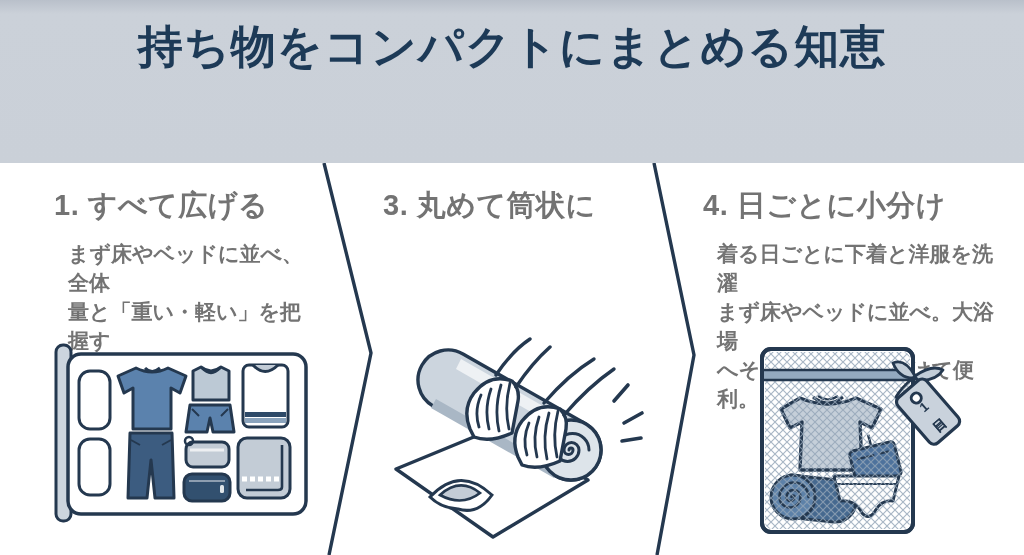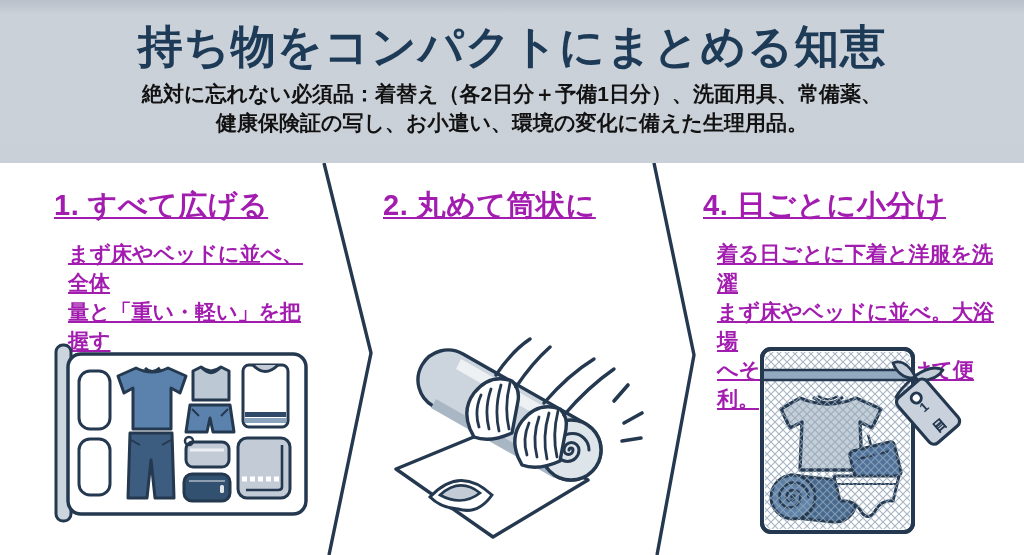--- a/index.html
+++ b/index.html
@@ -20,58 +20,56 @@
     color:#1d3a57;letter-spacing:1px;
   }
   .hdr .sub{
     margin:7px auto 0;width:780px;
     font-size:21px;line-height:1.42;font-weight:700;color:#121212;
     white-space:pre-line;
   }
   
   .steps{position:absolute;left:0;top:163px;width:1024px;height:392px;background:#fff;}
   .dividers{position:absolute;left:0;top:0;width:1024px;height:392px;}
-  .panel{position:absolute;color:#a21caf;text-decoration:underline;}
+  .panel{position:absolute;color:#737373;}
   .panel h2{margin:0 0 7px 0;font-size:29px;font-weight:800;letter-spacing:.5px;}
   .panel p{margin:14px;font-size:21px;font-weight:700;line-height:1.38;white-space:pre-line;}
   .p1{left:54px;top:23px;width:278px;}
   .p2{left:383px;top:23px;width:278px;}
   .p3{left:703px;top:23px;width:308px;}
   .illo{position:absolute;}
   .illo1{left:50px;top:175px;}
   .illo2{left:378px;top:174px;}
   .illo3{left:715px;top:167px;}
 </style>
 </head>
 <body>
 
 <div class="stage">
 
   <header class="hdr">
     <h1>持ち物をコンパクトにまとめる知恵</h1>
-    <p class="sub">絶対に忘れない必須品：着替え（各2日分＋予備1日分）、洗面用具、常備薬、
-健康保険証の写し、お小遣い、環境の変化に備えた生理用品。</p>
   </header>
 
   <main class="steps">
 
     <svg class="dividers" viewBox="0 0 1024 392" fill="none">
       <path d="M324,0 L371,190 L329,392" stroke="#24384f" stroke-width="3.4" stroke-linejoin="round"></path>
       <path d="M654,0 L694,192 L657,392" stroke="#24384f" stroke-width="3.4" stroke-linejoin="round"></path>
     </svg>
 
     <section class="panel p1">
       <h2>1. すべて広げる</h2>
       <p>まず床やベッドに並べ、全体
 量と「重い・軽い」を把握す
 る。</p>
     </section>
 
     <section class="panel p2">
-      <h2>2. 丸めて筒状に</h2>
+      <h2>3. 丸めて筒状に</h2>
     </section>
 
     <section class="panel p3">
       <h2>4. 日ごとに小分け</h2>
       <p>着る日ごとに下着と洋服を洗濯
 まず床やベッドに並べ。大浴場
 へそのまま持っていけて便利。</p>
     </section>
 
     <svg class="illo illo1" width="265" height="190" viewBox="0 0 265 190">

